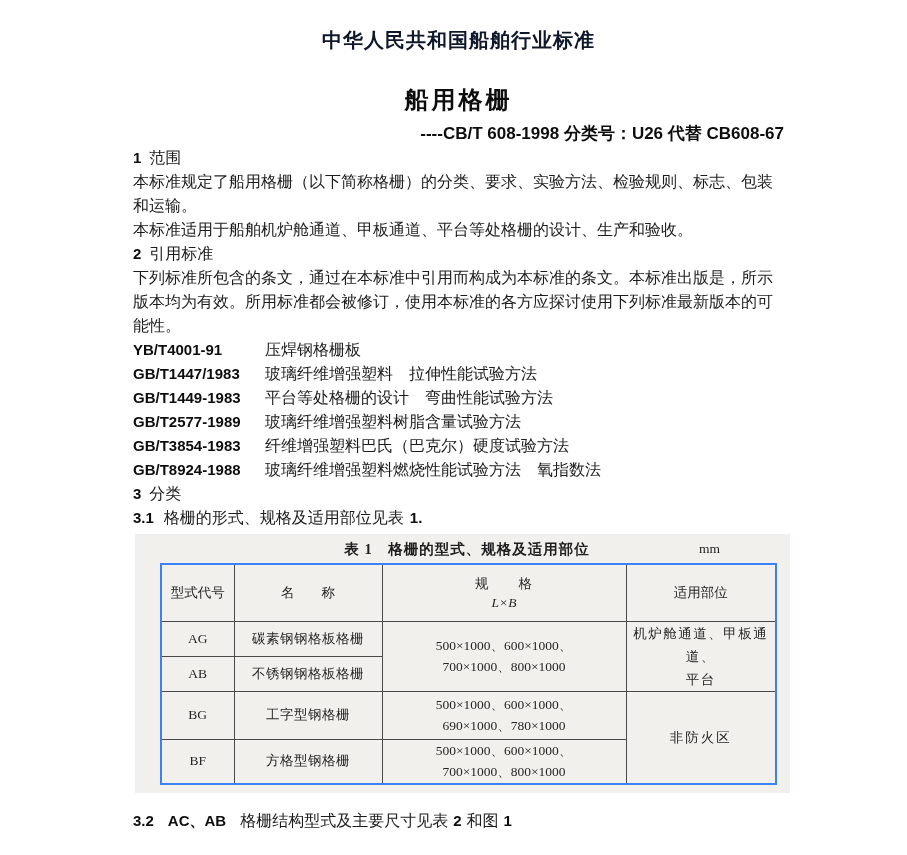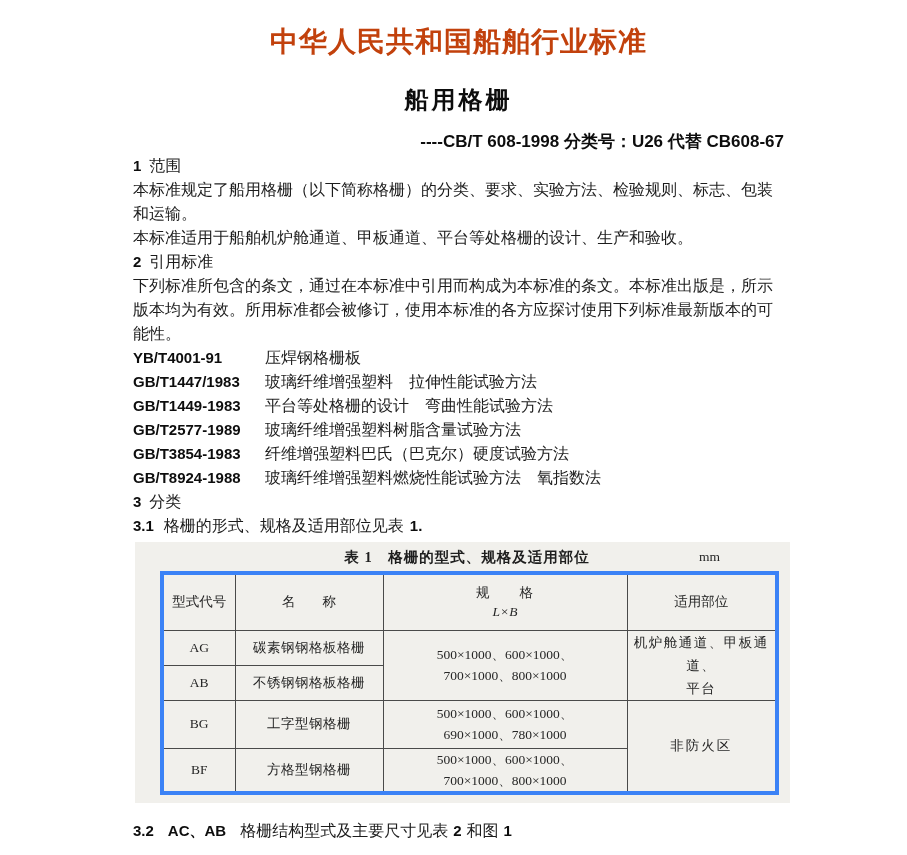--- a/index.html
+++ b/index.html
@@ -9,39 +9,39 @@
     overflow: hidden;
     font-family: "Liberation Serif", "DejaVu Serif", serif;
     color: #1c1c1c;
   }
   .page { position: relative; width: 907px; height: 855px; background: #fff; }
   .content { position: absolute; left: 133px; top: 0; width: 651px; }
 
   .doc-title {
     margin: 26px 0 0 0;
     text-align: center;
-    font-family: Liberation Sans, sans-serif;
-    font-weight: 700;
-    font-size: 28px;
+    font-family: Liberation Mono, monospace;
+    font-weight: 700;
+    font-size: 20px;
     line-height: 32px;
-    color: #c2410c;
+    color: #0f172a;
     letter-spacing: 1px;
   }
   .doc-subtitle {
     margin: 26px 0 0 0;
     text-align: center;
     font-family: "Liberation Sans", "DejaVu Sans", sans-serif;
     font-weight: 700;
     font-size: 24px;
     line-height: 32px;
     color: #0d0d0d;
     letter-spacing: 3px;
   }
   .designation {
-    margin: 16px 0 0 0;
+    margin: 8px 0 0 0;
     text-align: right;
     font-family: "Liberation Sans", "DejaVu Sans", sans-serif;
     font-weight: 700;
     font-size: 17px;
     line-height: 20px;
     color: #0d0d0d;
   }
 
   .body-text { margin-top: 2px; font-size: 16px; line-height: 24px; }
   .body-text p, .body-text h3, .body-text div { margin: 0; padding: 0; }
@@ -101,21 +101,21 @@
     font-size: 13.5px;
     color: #262626;
   }
   table.grating td, table.grating th {
     border: 1px solid #4a4a4a;
     text-align: center;
     vertical-align: middle;
     padding: 0;
     font-weight: 400;
   }
-  table.grating { border: 4px solid #3b82f6; margin-left: 25px; }
+  table.grating { border: 2px solid #3b82f6; margin-left: 25px; }
   tr.hdr { height: 57px; }
   tr.r-ag { height: 27px; }
   tr.r-ab { height: 26px; }
   tr.r-bg { height: 48px; }
   tr.r-bf { height: 45px; }
   .hdr-spec-main { line-height: 19px; letter-spacing: 1px; }
   .hdr-spec-sub { line-height: 19px; font-style: italic; }
   td.name-cell { font-weight: 700; letter-spacing: 0.5px; }
   td.spec-cell { white-space: pre-line; line-height: 21px; }
   td.loc-cell {

